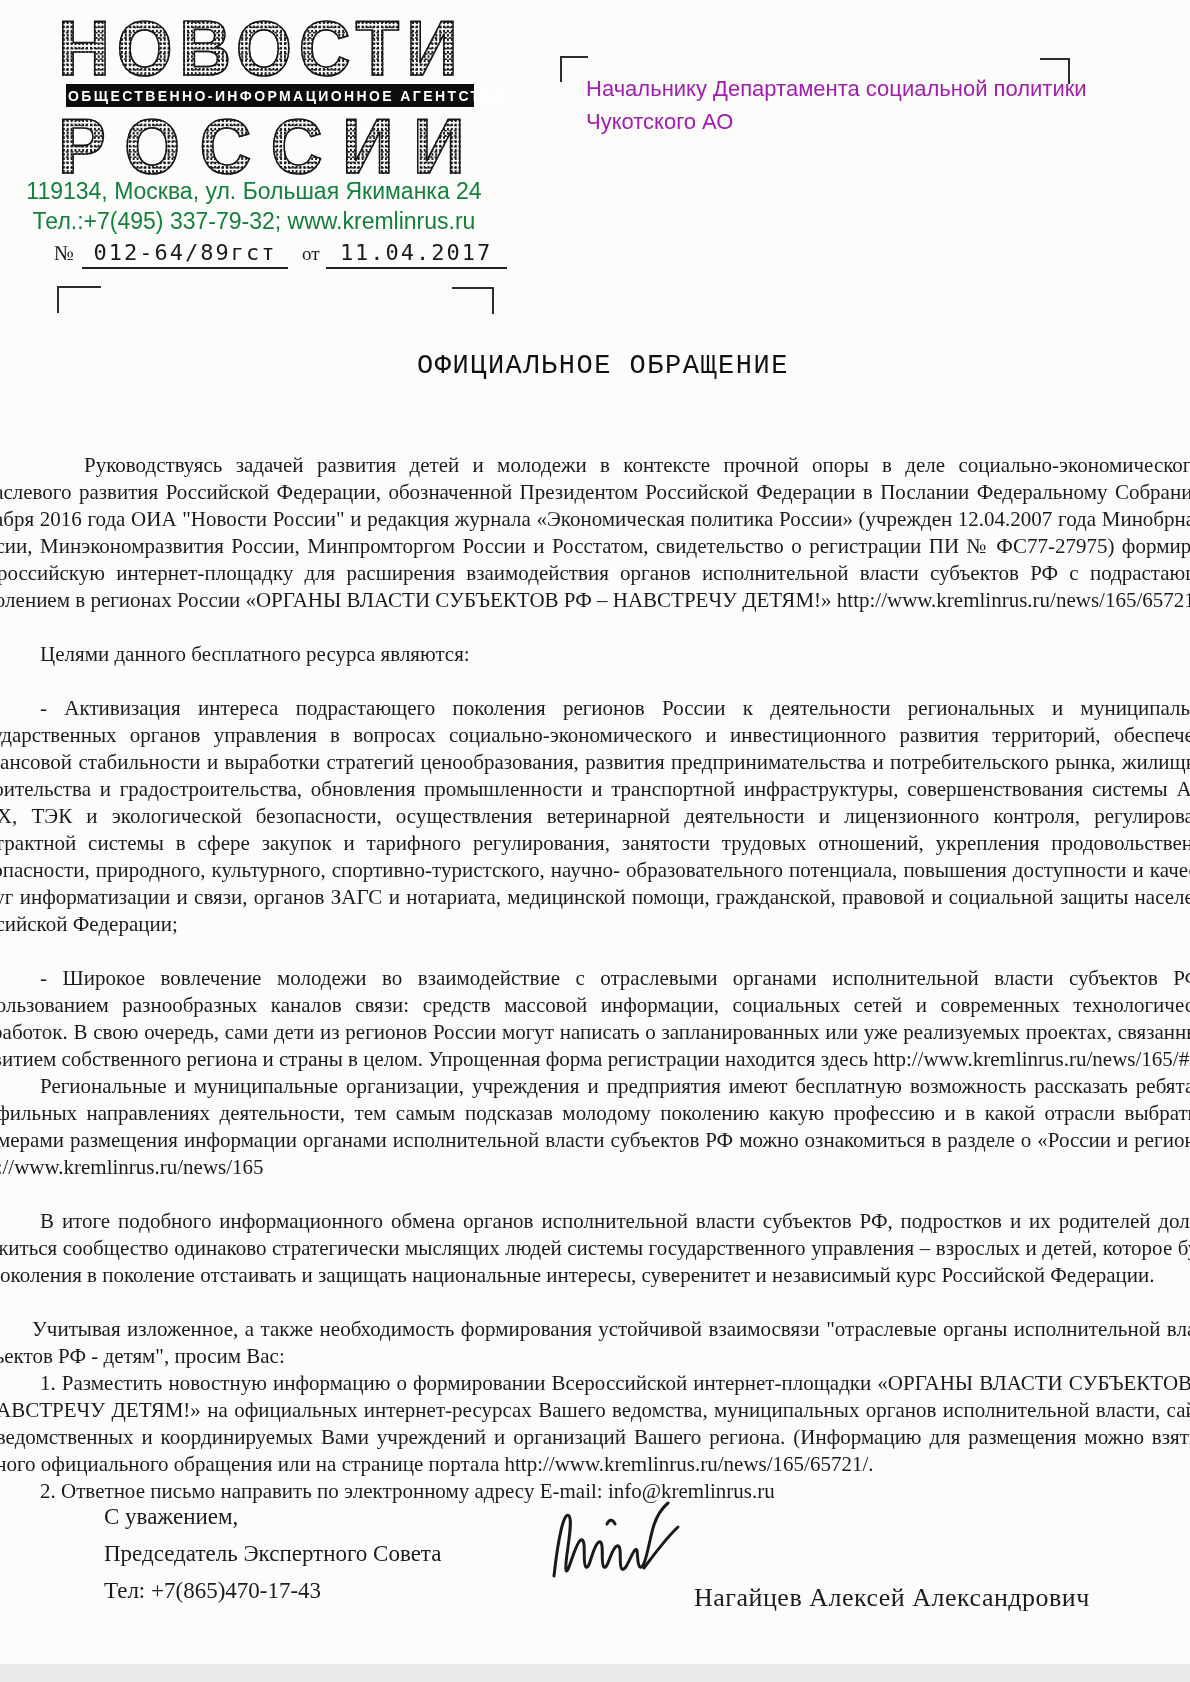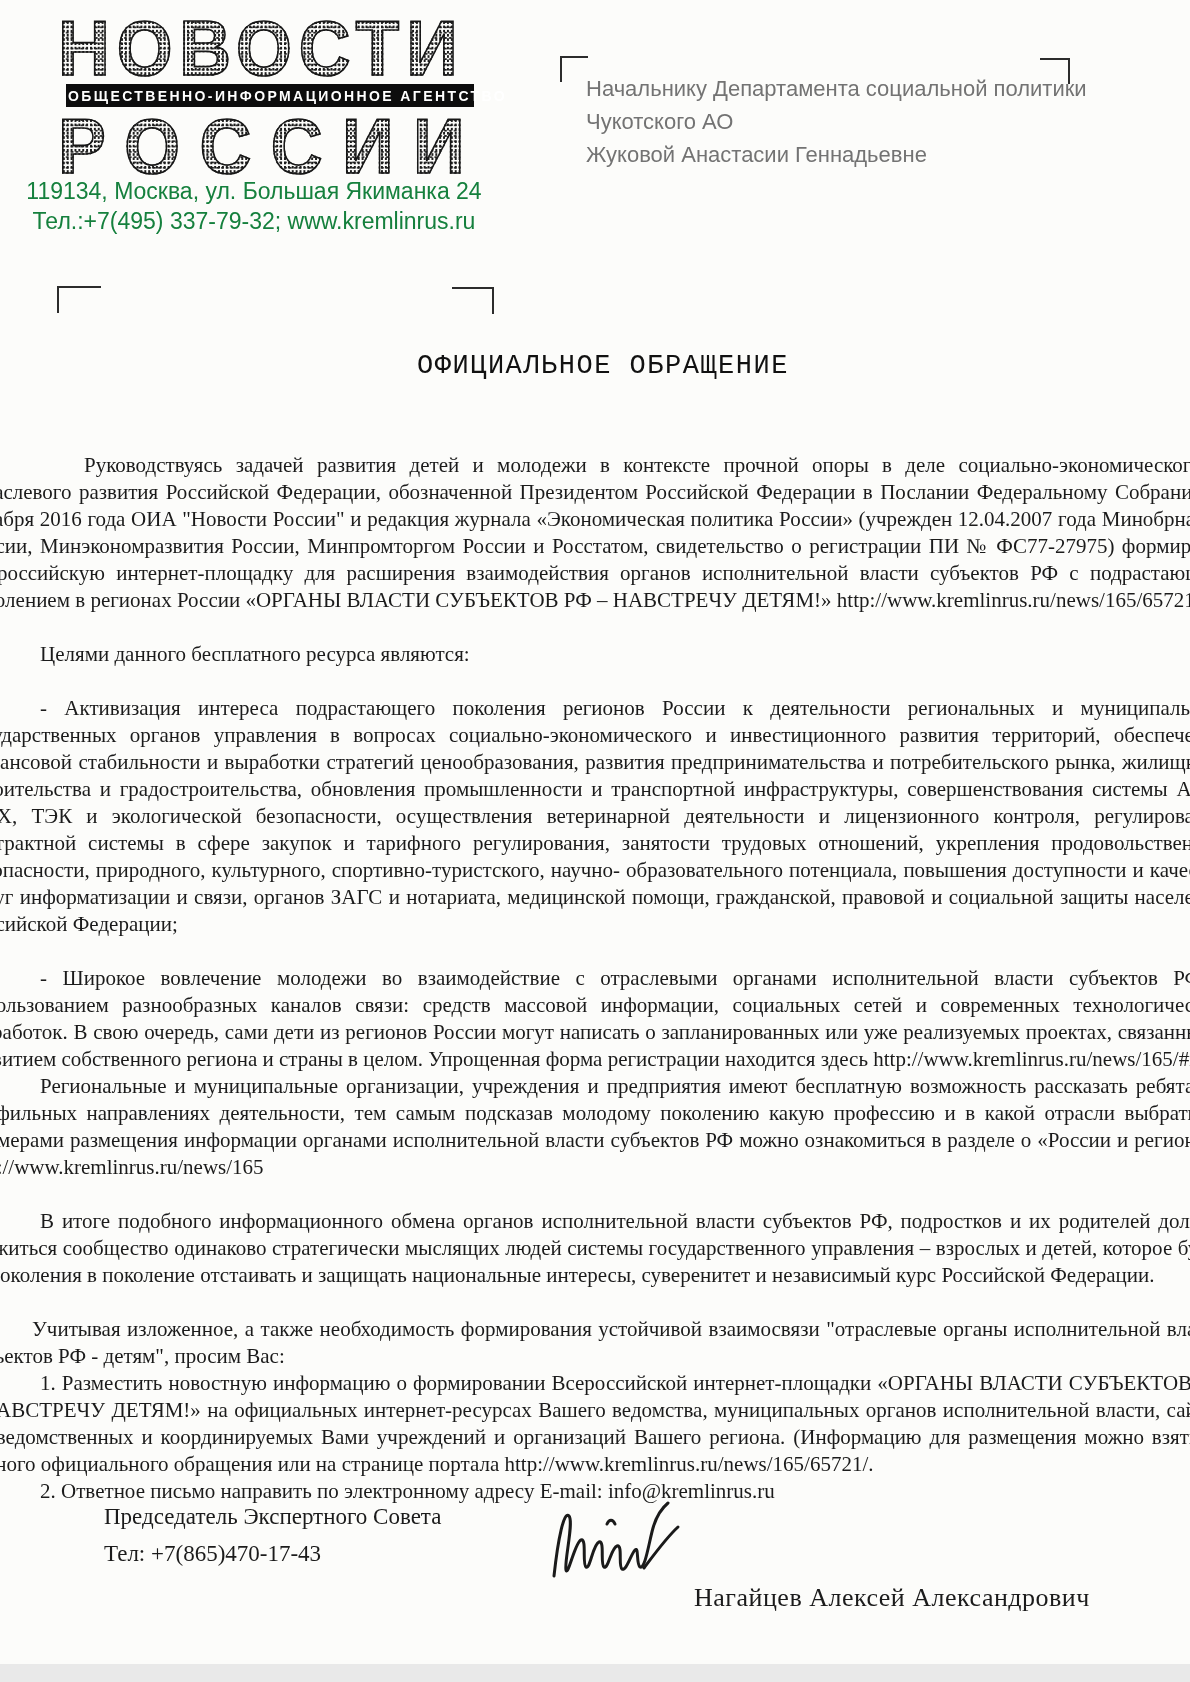--- a/index.html
+++ b/index.html
@@ -51,21 +51,21 @@
 
   
   .corner{position:absolute;}
   .c-tl{border-left:2px solid #2c2c2c; border-top:2px solid #2c2c2c;}
   .c-tr{border-right:2px solid #2c2c2c; border-top:2px solid #2c2c2c;}
 
   
   .recipient{
     position:absolute; left:586px; top:72px; width:470px;
     font-family:"Liberation Sans", sans-serif; font-size:22px;
-    line-height:33px; color:#737373;
+    line-height:33px; color:#a21caf;
   }
   .recipient div{white-space:nowrap;}
 
   
   .doc-title{
     position:absolute; left:0; top:343px; width:100%; text-align:center;
     font-family:Liberation Mono, monospace; font-weight:normal;
     font-size:27px; letter-spacing:1.5px; margin:8px; color:#111;
   }
 
@@ -92,48 +92,51 @@
 
   <div class="logo">
     <div class="logo-word">НОВОСТИ</div>
     <div class="logo-band">ОБЩЕСТВЕННО-ИНФОРМАЦИОННОЕ АГЕНТСТВО</div>
     <div class="logo-word logo-bottom">РОССИИ</div>
   </div>
 
   <div class="addr addr1">119134, Москва, ул. Большая Якиманка 24</div>
   <div class="addr addr2">Тел.:+7(495) 337-79-32; www.kremlinrus.ru</div>
 
+  <div class="ref-line">
+    <span class="ref-label">№</span><span class="ref-field ref-field-no">012-64/89гст</span><span class="ref-label ref-ot">от</span><span class="ref-field ref-field-date">11.04.2017</span>
+  </div>
 
   <div class="corner c-tl" style="left:57px;top:286px;width:42px;height:25px;"></div>
   <div class="corner c-tr" style="left:452px;top:287px;width:40px;height:25px;"></div>
 
   <div class="corner c-tl" style="left:560px;top:56px;width:26px;height:24px;"></div>
   <div class="corner c-tr" style="left:1040px;top:58px;width:28px;height:24px;"></div>
 
   <div class="recipient">
       <div>Начальнику Департамента социальной политики</div>
       <div>Чукотского АО</div>
-      <div>Жуковой Анастасии Геннадьевне</div>
     </div>
 
   <h1 class="doc-title">ОФИЦИАЛЬНОЕ ОБРАЩЕНИЕ</h1>
 
   <div class="body-text">
       <p style="text-indent: 120px;">Руководствуясь задачей развития детей и молодежи в контексте прочной опоры в деле социально-экономического и отраслевого развития Российской Федерации, обозначенной Президентом Российской Федерации в Послании Федеральному Собранию 1 декабря 2016 года ОИА "Новости России" и редакция журнала «Экономическая политика России» (учрежден 12.04.2007 года Минобрнауки России, Минэкономразвития России, Минпромторгом России и Росстатом, свидетельство о регистрации ПИ № ФС77-27975) формируют Всероссийскую интернет-площадку для расширения взаимодействия органов исполнительной власти субъектов РФ с подрастающим поколением в регионах России «ОРГАНЫ ВЛАСТИ СУБЪЕКТОВ РФ – НАВСТРЕЧУ ДЕТЯМ!» http://www.kremlinrus.ru/news/165/65721/ .</p>
       <p class="gap">Целями данного бесплатного ресурса являются:</p>
       <p class="gap">- Активизация интереса подрастающего поколения регионов России к деятельности региональных и муниципальных государственных органов управления в вопросах социально-экономического и инвестиционного развития территорий, обеспечения финансовой стабильности и выработки стратегий ценообразования, развития предпринимательства и потребительского рынка, жилищного строительства и градостроительства, обновления промышленности и транспортной инфраструктуры, совершенствования системы АПК, ЖКХ, ТЭК и экологической безопасности, осуществления ветеринарной деятельности и лицензионного контроля, регулирования контрактной системы в сфере закупок и тарифного регулирования, занятости трудовых отношений, укрепления продовольственной безопасности, природного, культурного, спортивно-туристского, научно- образовательного потенциала, повышения доступности и качества услуг информатизации и связи, органов ЗАГС и нотариата, медицинской помощи, гражданской, правовой и социальной защиты населения Российской Федерации;</p>
       <p class="gap">- Широкое вовлечение молодежи во взаимодействие с отраслевыми органами исполнительной власти субъектов РФ с использованием разнообразных каналов связи: средств массовой информации, социальных сетей и современных технологических разработок. В свою очередь, сами дети из регионов России могут написать о запланированных или уже реализуемых проектах, связанных с развитием собственного региона и страны в целом. Упрощенная форма регистрации находится здесь http://www.kremlinrus.ru/news/165/#reg</p>
       <p>Региональные и муниципальные организации, учреждения и предприятия имеют бесплатную возможность рассказать ребятам о профильных направлениях деятельности, тем самым подсказав молодому поколению какую профессию и в какой отрасли выбрать. С примерами размещения информации органами исполнительной власти субъектов РФ можно ознакомиться в разделе о «России и регионах» http://www.kremlinrus.ru/news/165</p>
       <p class="gap">В итоге подобного информационного обмена органов исполнительной власти субъектов РФ, подростков и их родителей должно сложиться сообщество одинаково стратегически мыслящих людей системы государственного управления – взрослых и детей, которое будет из поколения в поколение отстаивать и защищать национальные интересы, суверенитет и независимый курс Российской Федерации.</p>
       <p class="gap" style="text-indent: 68px;">Учитывая изложенное, а также необходимость формирования устойчивой взаимосвязи "отраслевые органы исполнительной власти субъектов РФ - детям", просим Вас:</p>
       <p>1. Разместить новостную информацию о формировании Всероссийской интернет-площадки «ОРГАНЫ ВЛАСТИ СУБЪЕКТОВ РФ – НАВСТРЕЧУ ДЕТЯМ!» на официальных интернет-ресурсах Вашего ведомства, муниципальных органов исполнительной власти, сайтах подведомственных и координируемых Вами учреждений и организаций Вашего региона. (Информацию для размещения можно взять из данного официального обращения или на странице портала http://www.kremlinrus.ru/news/165/65721/.</p>
       <p>2. Ответное письмо направить по электронному адресу E-mail: info@kremlinrus.ru</p>
     </div>
 
   <div class="closing">
+    <div>С уважением,</div>
     <div>Председатель Экспертного Совета</div>
     <div>Тел:  +7(865)470-17-43</div>
   </div>
 
   <svg class="signature-svg" width="140" height="105" viewBox="0 0 140 105">
     <g fill="none" stroke="#1a1a1a" stroke-width="3" stroke-linecap="round">
       <path d="M6,92 C10,55 16,26 21,32 C26,38 16,78 18,86 C20,93 27,58 33,56 C39,54 34,80 38,83 C42,86 45,60 51,58 C57,56 52,80 56,83 C60,86 63,64 69,62 C75,60 70,82 74,85 C78,88 83,70 87,66 C91,62 88,80 92,83 C97,86 101,58 105,44 C109,30 114,24 120,19"></path>
       <path d="M96,84 C105,72 118,54 130,43"></path>
       <path d="M59,40 C61,35 65,35 67,40"></path>
     </g>

